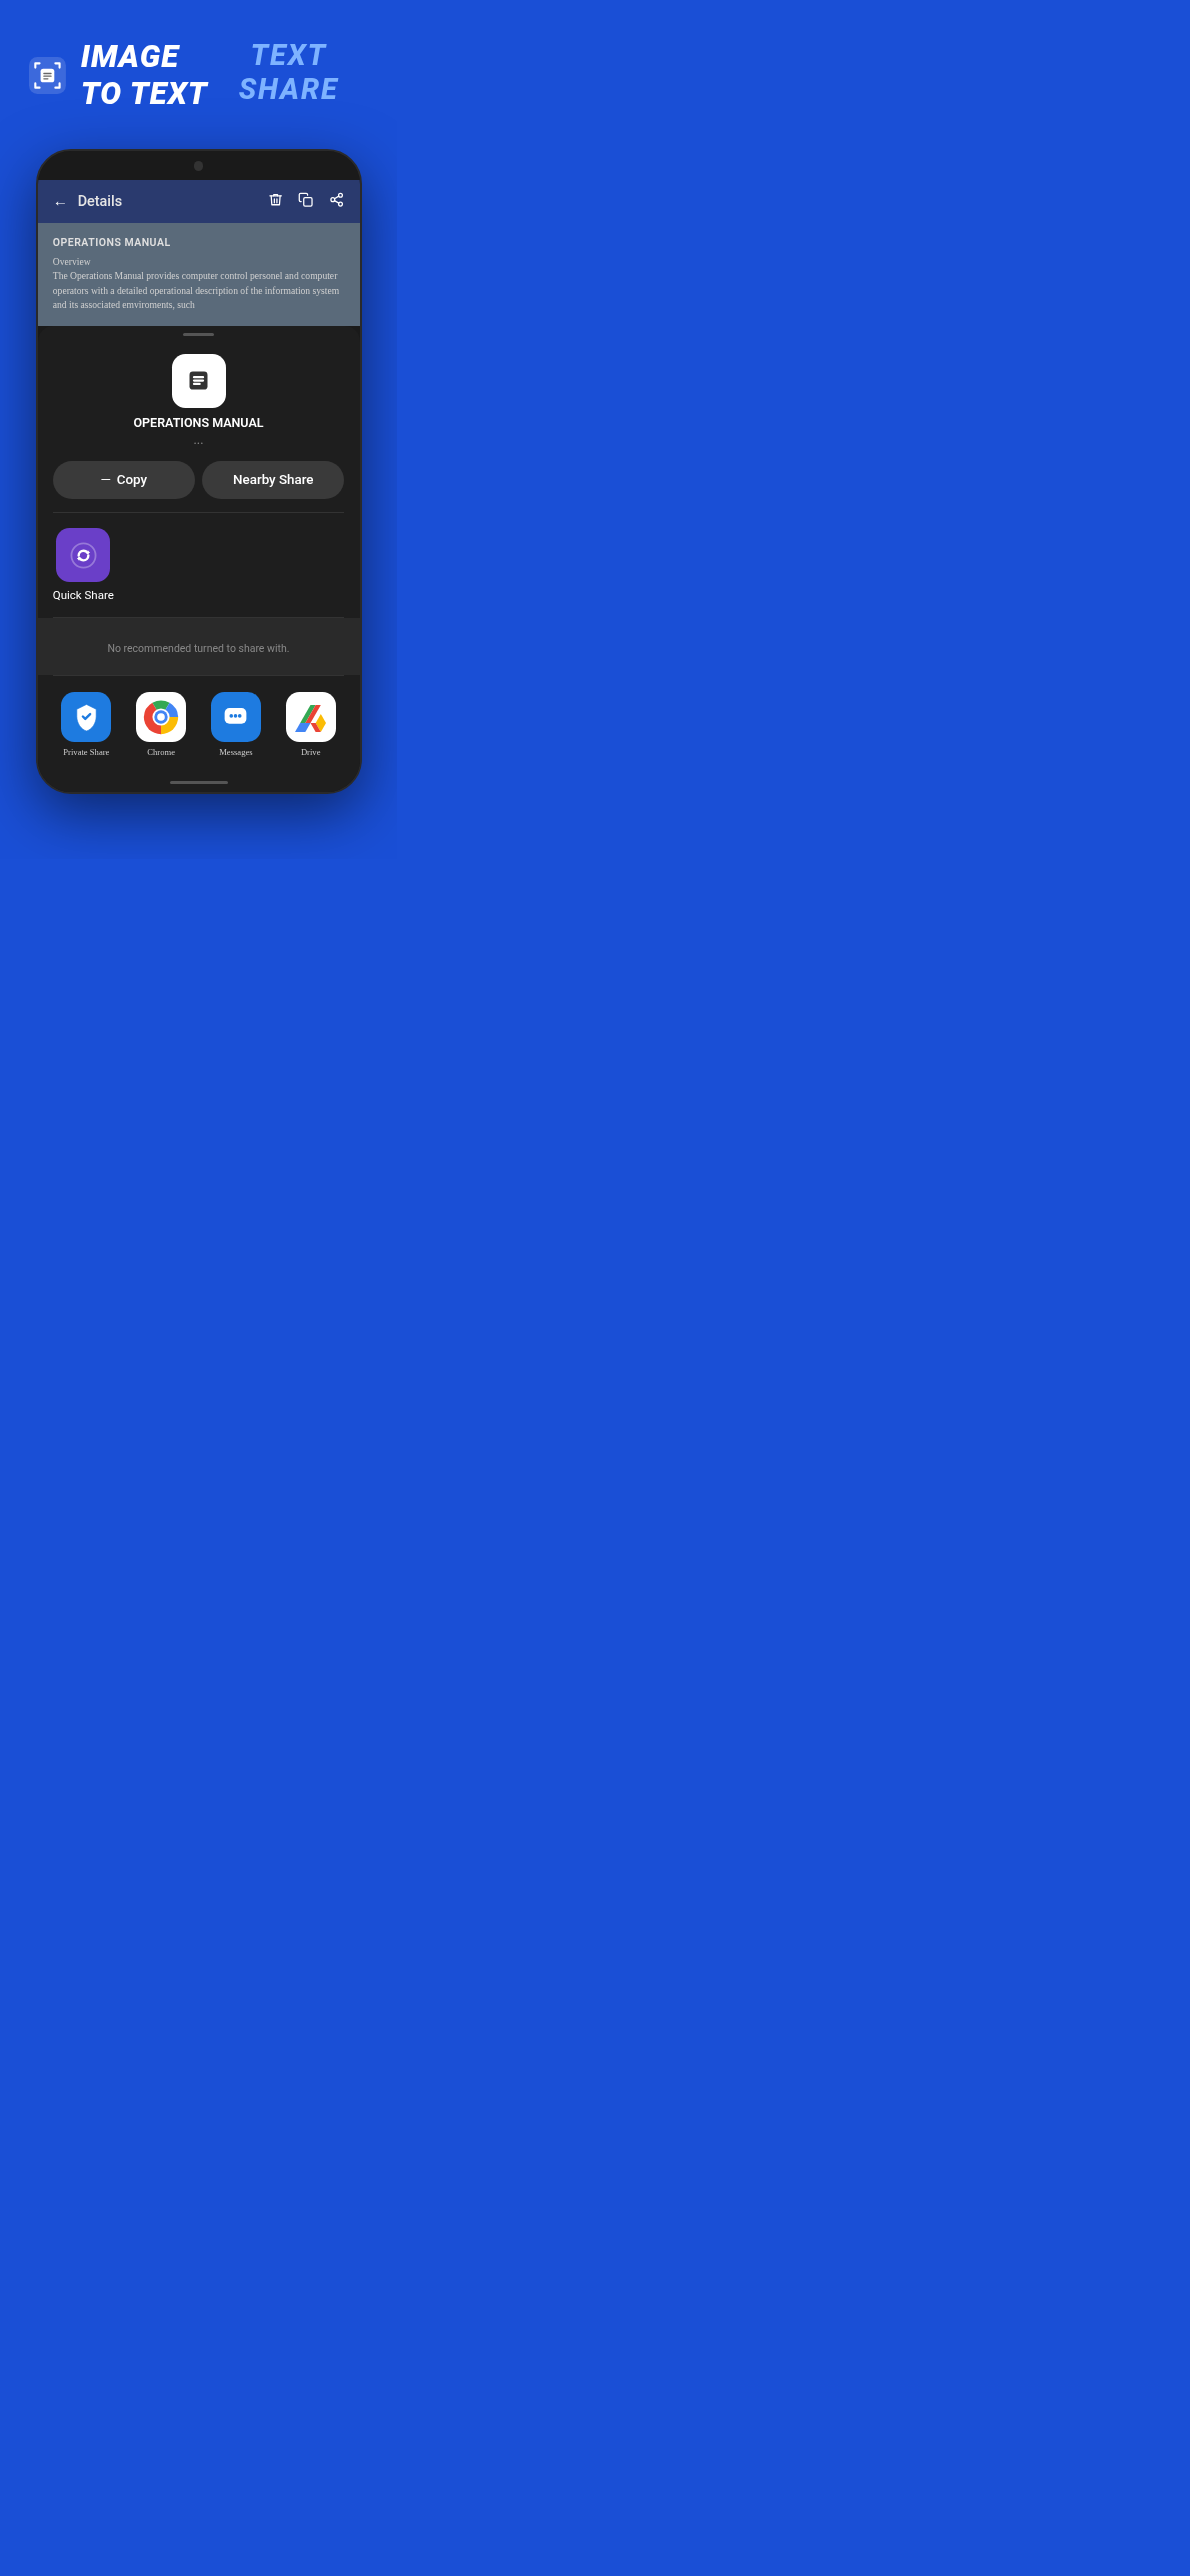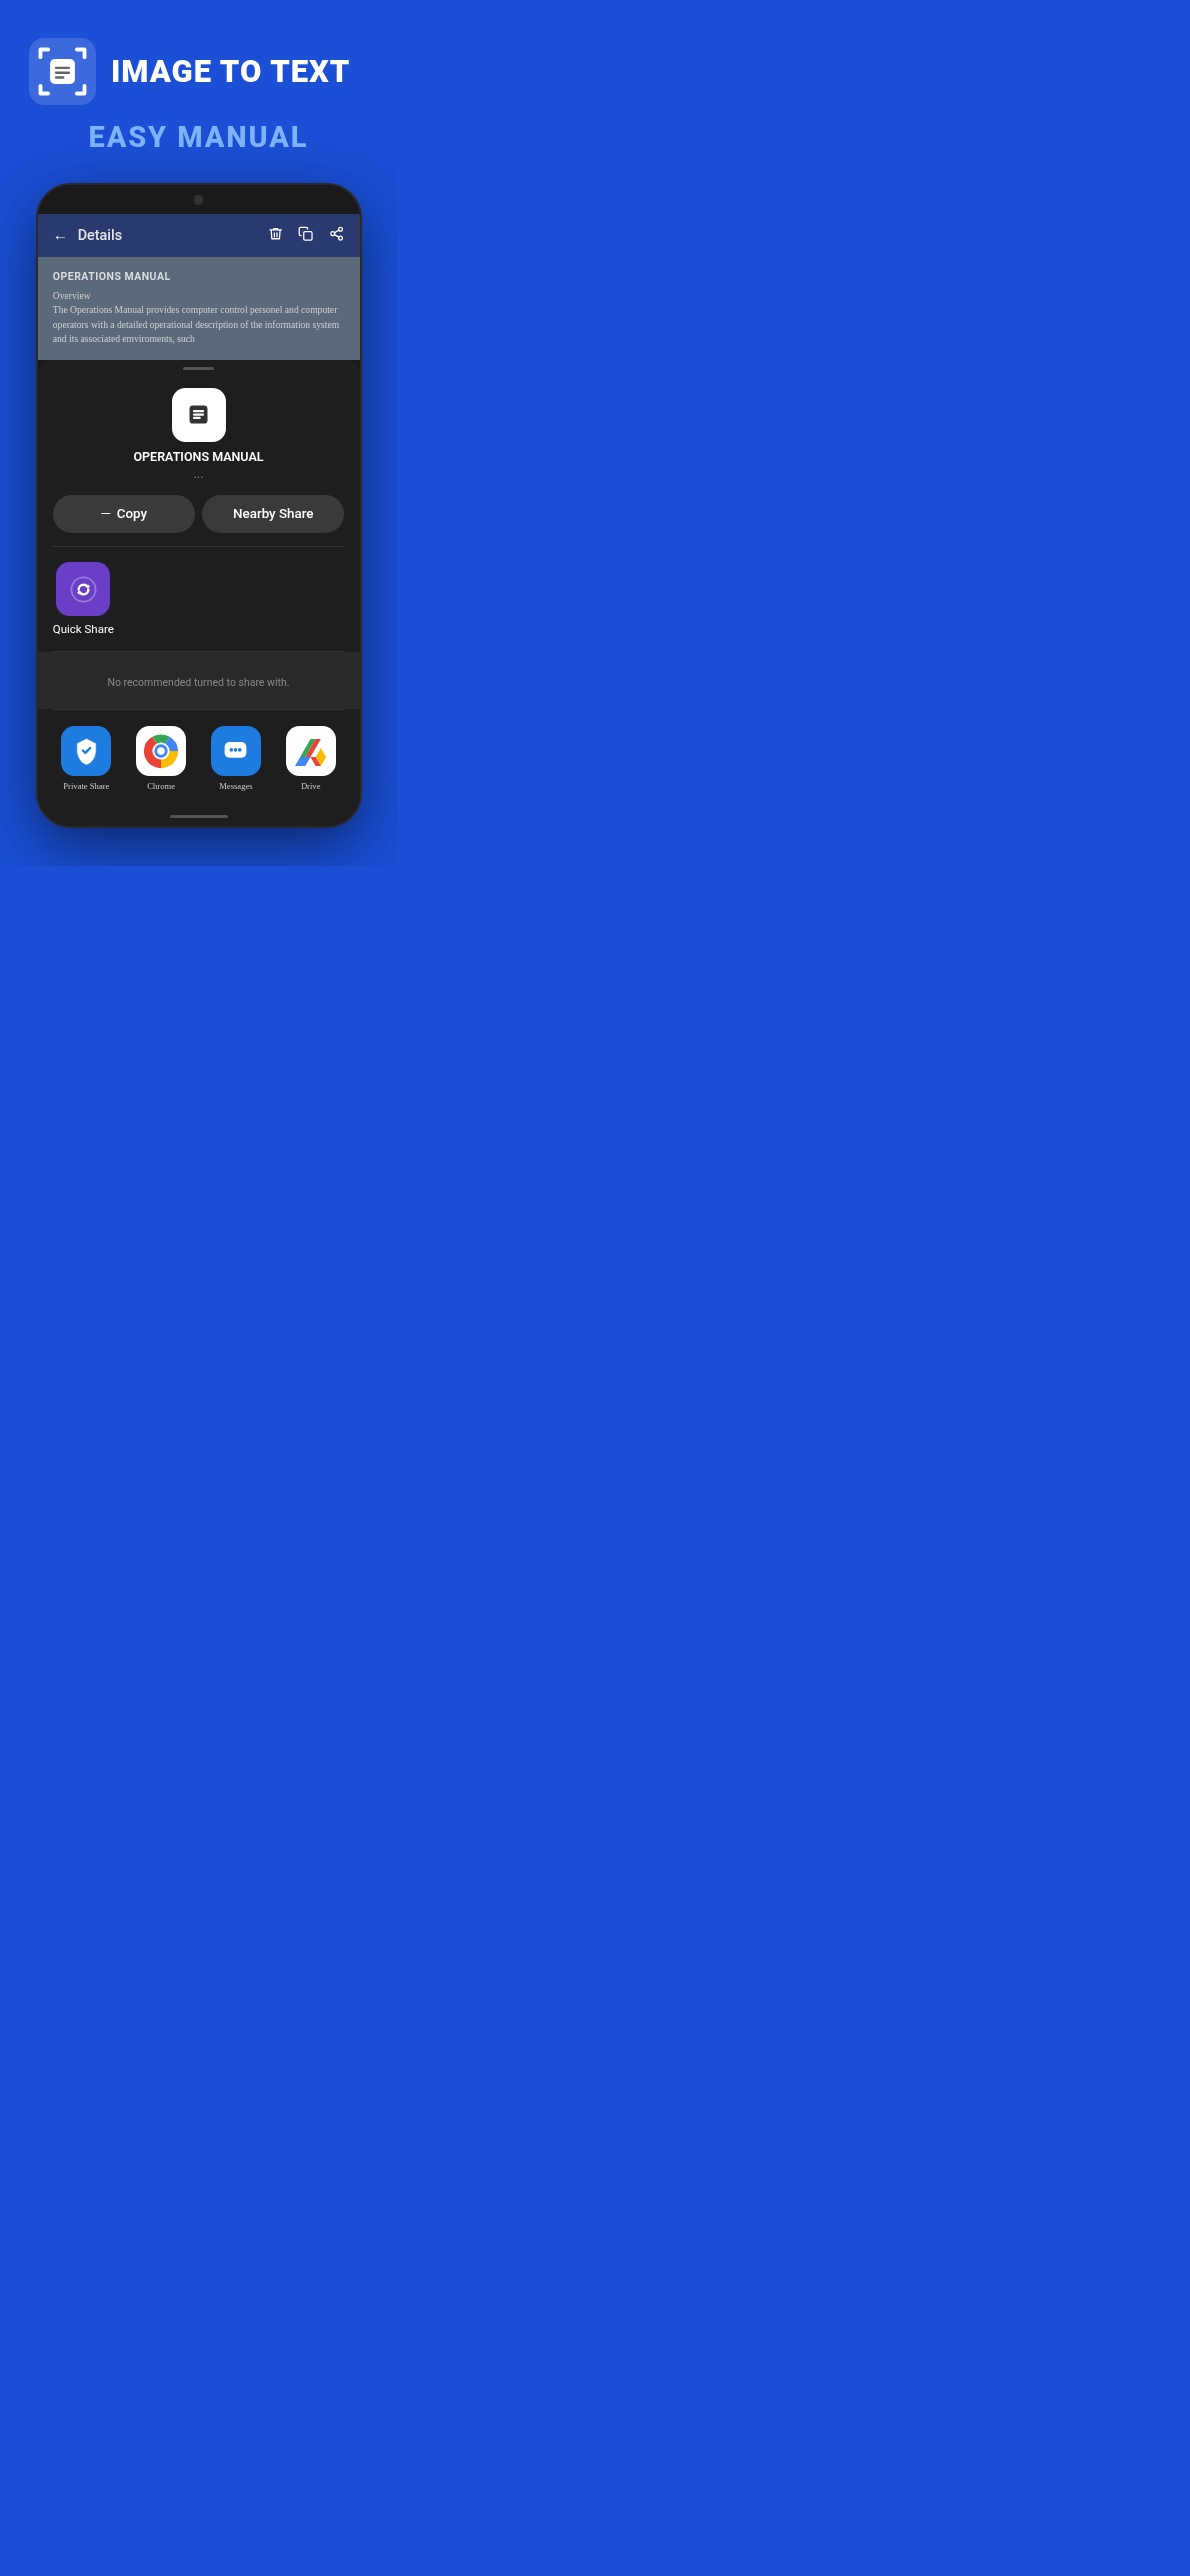--- a/index.html
+++ b/index.html
@@ -11,24 +11,25 @@
       display: flex;
       flex-direction: column;
       align-items: center;
       padding: 38px 19px 38px;
     }
 
     
     .header {
       width: 100%;
       display: flex;
-      flex-direction: column;
+      flex-direction: row;
       align-items: flex-start;
       padding: 0 9.6px;
-      margin-bottom: 29px;
+      margin-bottom: 22px;
+      font-style: italic;
     }
     .header-row {
       display: flex;
       align-items: center;
       margin-bottom: 15.3px;
     }
     .app-icon {
       width: 67px;
       height: 67px;
       margin-right: 15.3px;
@@ -329,21 +330,21 @@
       <path d="M58 58 L58 50 M58 58 L50 58" stroke="white" stroke-width="4" stroke-linecap="round" fill="none"></path>
 
       <rect x="22" y="22" width="26" height="26" rx="5" fill="white"></rect>
 
       <rect x="27" y="30" width="16" height="2.5" rx="1.2" fill="#666"></rect>
       <rect x="27" y="35" width="16" height="2.5" rx="1.2" fill="#666"></rect>
       <rect x="27" y="40" width="10" height="2.5" rx="1.2" fill="#666"></rect>
     </svg>
     <span class="app-title">IMAGE TO TEXT</span>
   </div>
-  <span class="subtitle">EASY MANUAL</span>
+  <span class="subtitle">TEXT SHARE</span>
 </div>
 
 <div class="phone-frame">
 
   <div class="phone-top-bar">
     <div class="phone-camera"></div>
   </div>
 
   <div class="details-nav">
     <div class="nav-left">

